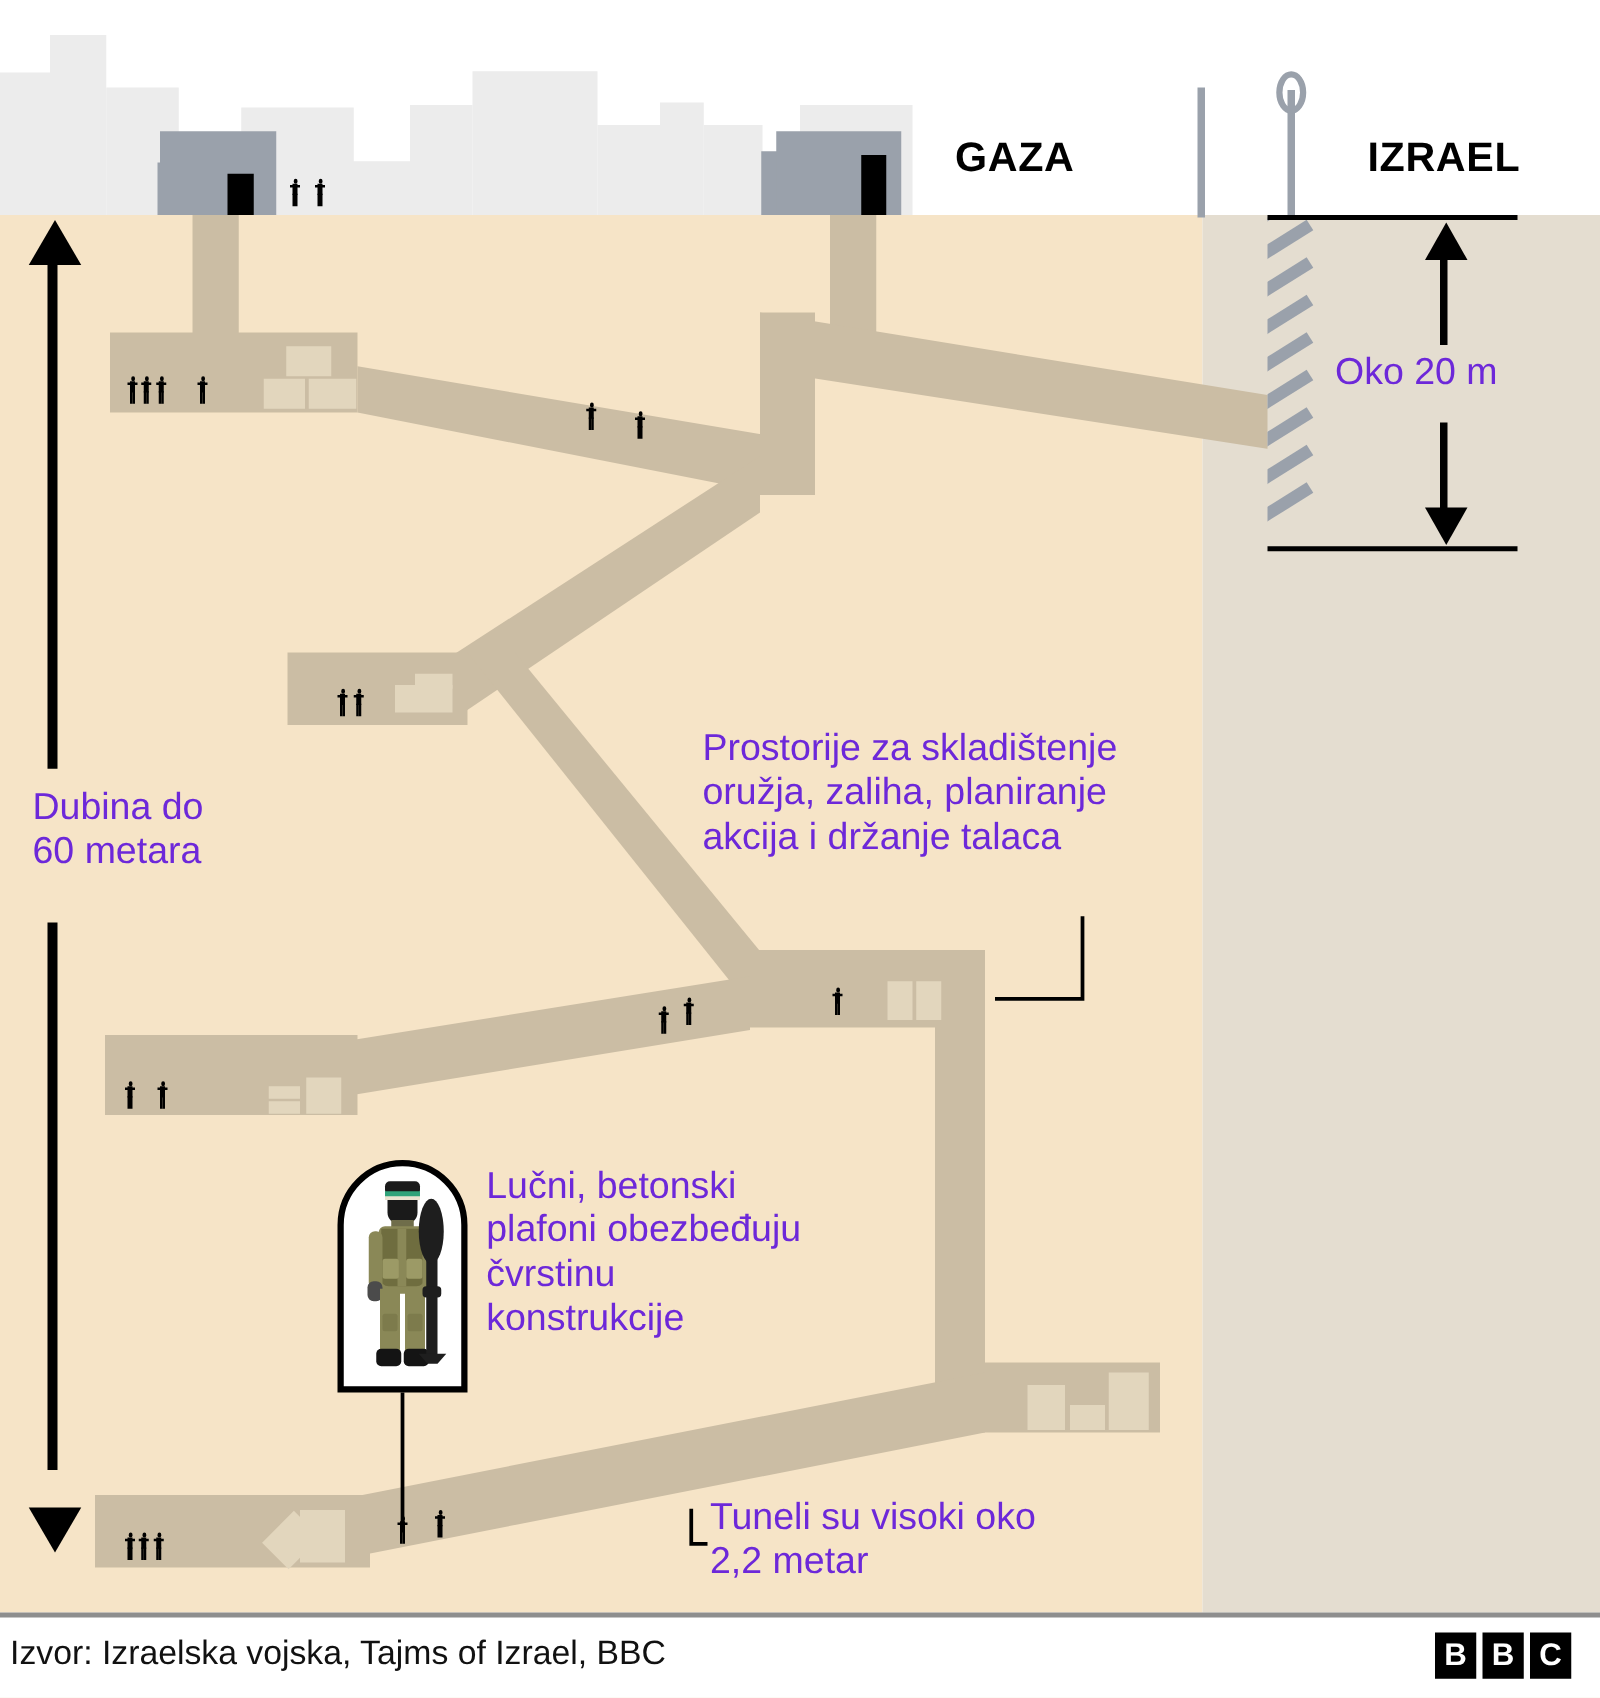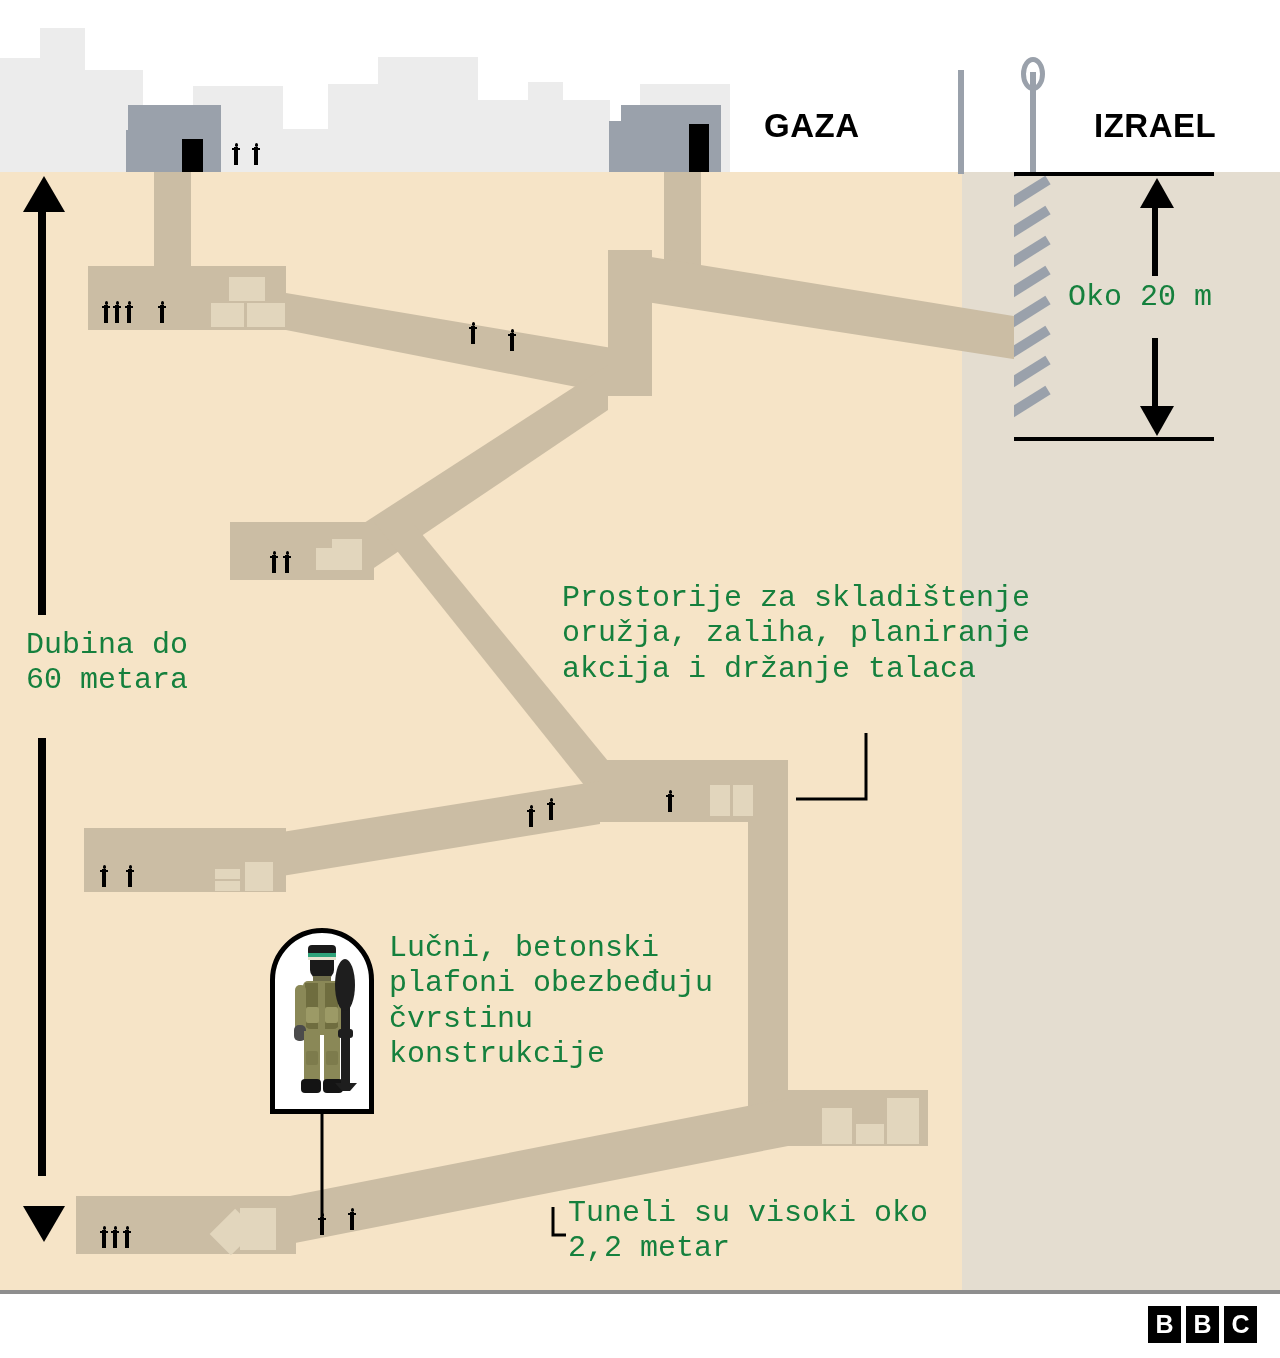--- a/index.html
+++ b/index.html
@@ -23,21 +23,21 @@
 
   
   .person{position:absolute;width:8px;height:22px;}
   .person .hd{position:absolute;left:2.5px;top:0;width:3px;height:3.5px;background:#000;border-radius:50%;}
   .person .bd{position:absolute;left:2px;top:3.6px;width:4px;height:9px;background:#000;}
   .person .ar{position:absolute;left:0;top:5px;width:8px;height:1.6px;background:#000;}
   .person .lg1{position:absolute;left:2.3px;top:12.2px;width:1.5px;height:9.8px;background:#000;}
   .person .lg2{position:absolute;left:4.4px;top:12.2px;width:1.5px;height:9.8px;background:#000;}
 
   
-  .lbl{position:absolute;color:#15803d;line-height:1.18;white-space:pre-line;font-family:Liberation Mono, monospace;}
+  .lbl{position:absolute;color:#6d28d9;line-height:1.18;white-space:pre-line;}
   .lbl-body{font-size:30px;}
   .country{position:absolute;font-weight:bold;font-size:33px;letter-spacing:.5px;color:#000000;}
   .fence-title{position:absolute;font-size:30px;color:#000;}
 
   
   .post{position:absolute;width:6px;background:#9aa1ab;}
   .post-top{position:absolute;width:24px;height:34px;border:5px solid #9aa1ab;border-radius:50%;box-sizing:border-box;}
 
   
   .barrier{position:absolute;overflow:hidden;background:#e4ddd0;}
@@ -385,19 +385,20 @@
       <rect x="48" y="146" width="20" height="14" rx="4" fill="#141414"></rect>
 
       <rect x="66" y="74" width="9" height="78" fill="#1e1e1e"></rect>
       <ellipse cx="70" cy="52" rx="10" ry="26" fill="#1e1e1e"></ellipse>
       <rect x="63" y="96" width="15" height="9" rx="3" fill="#1e1e1e"></rect>
       <path d="M60 150 h22 l-7 8 h-8 z" fill="#1e1e1e"></path>
     </svg>
   </div>
 
   <div class="divider"></div>
+  <div class="source">Izvor: Izraelska vojska, Tajms of Izrael, BBC</div>
   <div class="bbc" style="left:1148px;">
     <span>B</span>
     <span>B</span>
     <span>C</span>
   </div>
 
 </div>
 
 </body></html>

